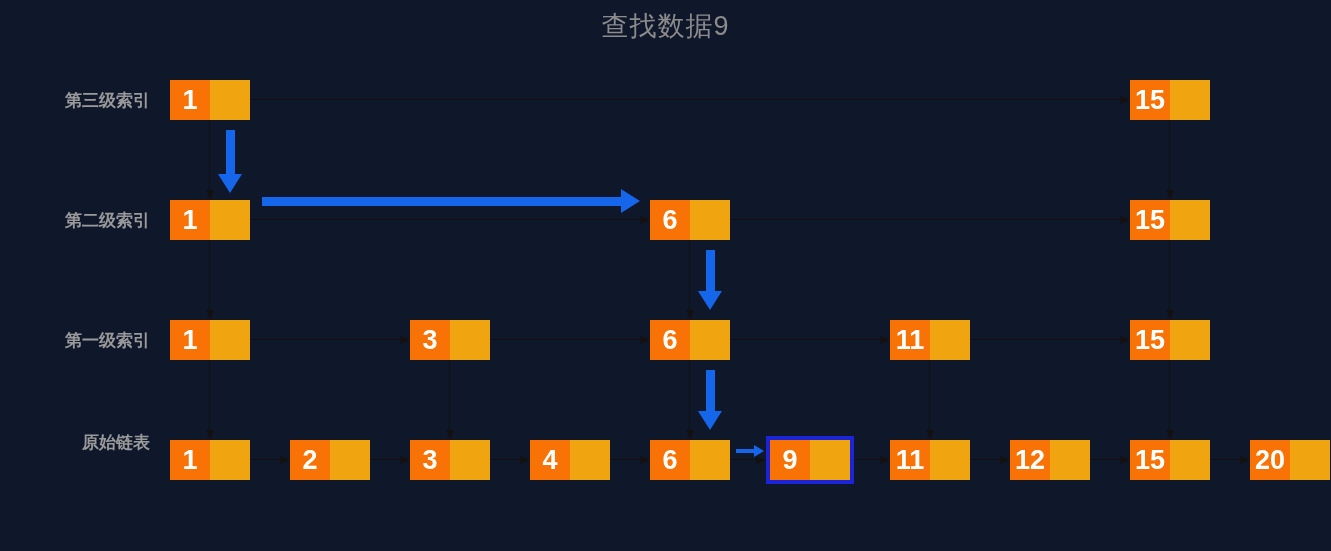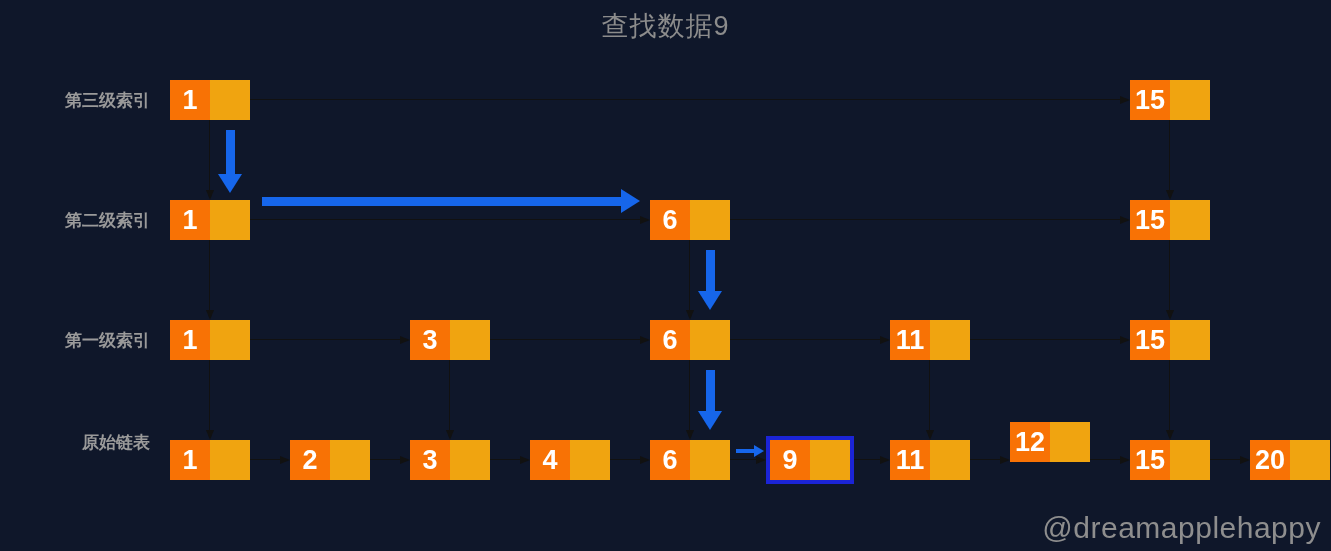--- a/index.html
+++ b/index.html
@@ -111,21 +111,21 @@
         <div class="cell-right"></div>
       </div>
       <div class="node hl" style="left: 770px; top: 440px;">
         <div class="cell-left">9</div>
         <div class="cell-right"></div>
       </div>
       <div class="node" style="left: 890px; top: 440px;">
         <div class="cell-left">11</div>
         <div class="cell-right"></div>
       </div>
-      <div class="node" style="left: 1010px; top: 422px; border-radius: 20px;">
+      <div class="node" style="left: 1010px; top: 440px; border-radius: 20px;">
         <div class="cell-left">12</div>
         <div class="cell-right"></div>
       </div>
       <div class="node" style="left: 1130px; top: 440px;">
         <div class="cell-left">15</div>
         <div class="cell-right"></div>
       </div>
       <div class="node" style="left: 1250px; top: 440px;">
         <div class="cell-left">20</div>
         <div class="cell-right"></div>
@@ -186,14 +186,13 @@
       <div class="ph-down" style="left: 218px; top: 174px;"></div>
       <div class="pshaft" style="left: 262px; top: 196.5px; width: 361px; height: 9px;"></div>
       <div class="ph-right" style="left: 621px; top: 189px;"></div>
       <div class="pshaft" style="left: 705.5px; top: 250px; width: 9px; height: 43px;"></div>
       <div class="ph-down" style="left: 698px; top: 291px;"></div>
       <div class="pshaft" style="left: 705.5px; top: 370px; width: 9px; height: 43px;"></div>
       <div class="ph-down" style="left: 698px; top: 411px;"></div>
       <div class="pshaft" style="left: 736px; top: 449px; width: 20px; height: 4px;"></div>
       <div class="ph-right small" style="left: 754px; top: 445px;"></div>
     </div>
-  <div class="watermark">@dreamapplehappy</div>
 </div>
 
 </body></html>

